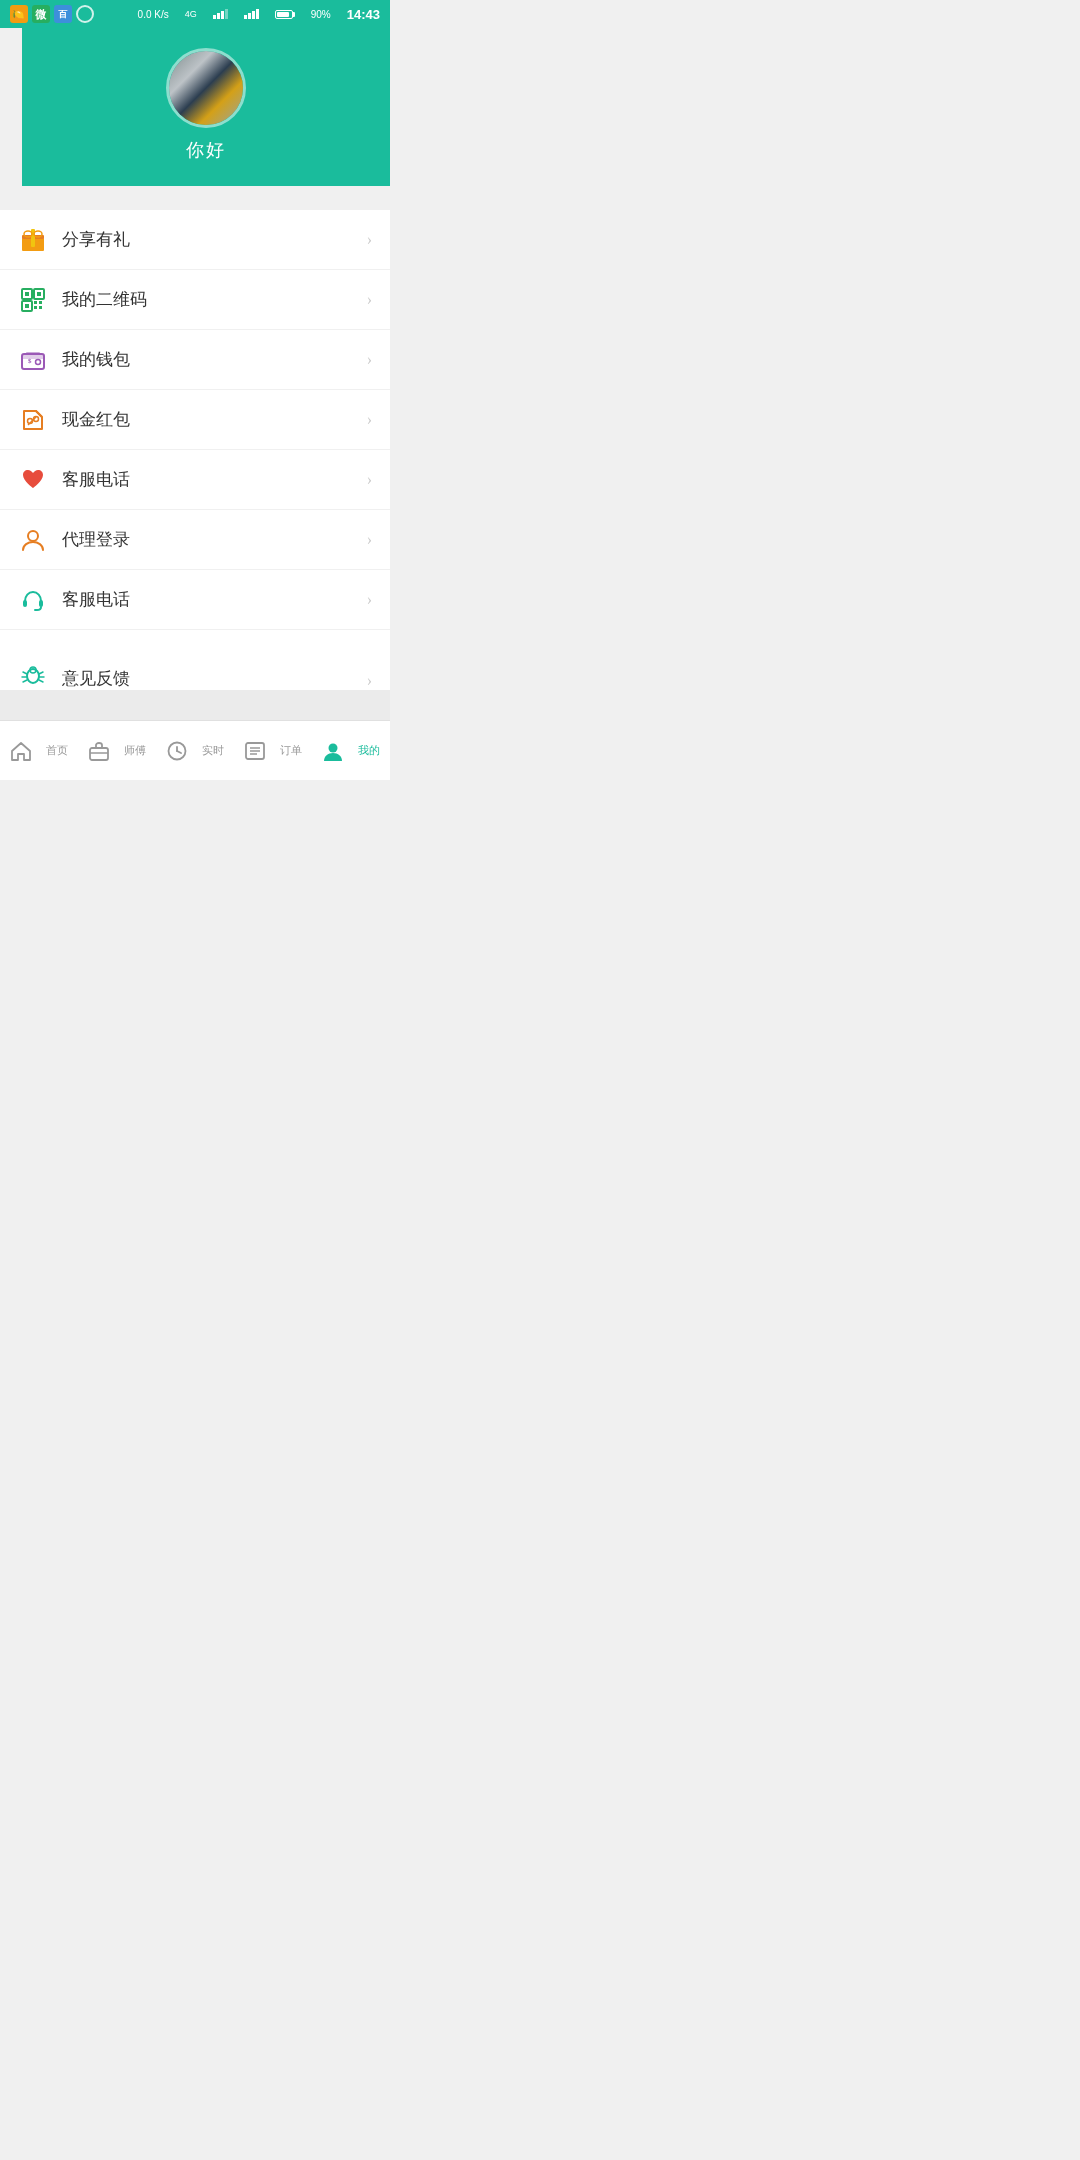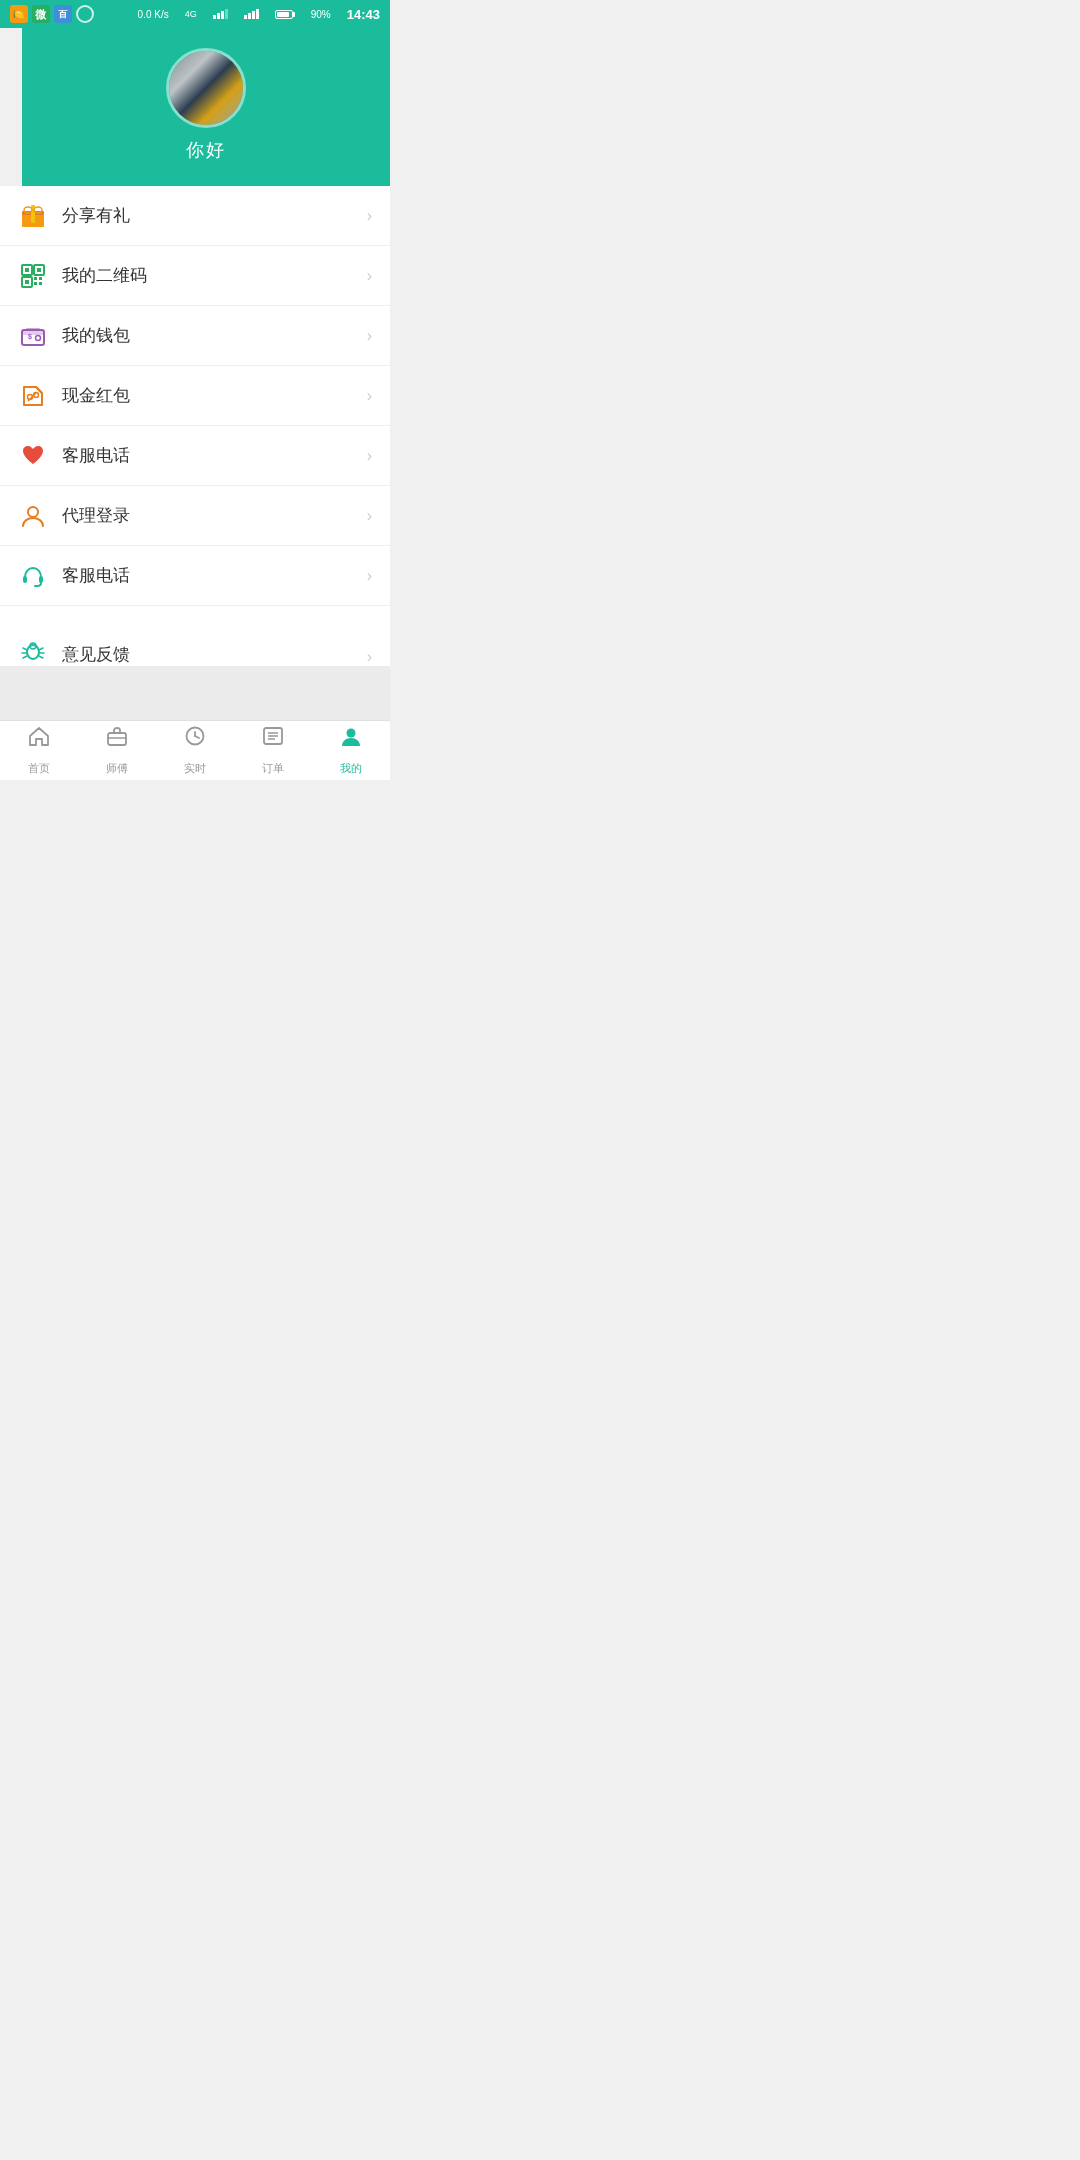--- a/index.html
+++ b/index.html
@@ -116,21 +116,22 @@
     }
     .username {
       color: white;
       font-size: 18px;
       letter-spacing: 2px;
     }
 
     
     .menu-list {
       background: white;
-      margin-top: 0;
+      margin-top: 24px;
+      font-family: Liberation Serif, serif;
     }
     .menu-item {
       display: flex;
       align-items: center;
       padding: 0 18px;
       height: 60px;
       border-bottom: 1px solid #f0f0f0;
       cursor: pointer;
       position: relative;
     }
@@ -171,21 +172,21 @@
       display: flex;
       height: 60px;
       position: absolute;
       bottom: 0;
       left: 0;
       right: 0;
     }
     .nav-item {
       flex: 1;
       display: flex;
-      flex-direction: column;
+      flex-direction: row;
       align-items: center;
       justify-content: center;
       cursor: pointer;
       gap: 14px;
     }
     .nav-icon {
       font-size: 20px;
       color: #999;
     }
     .nav-icon.active {

